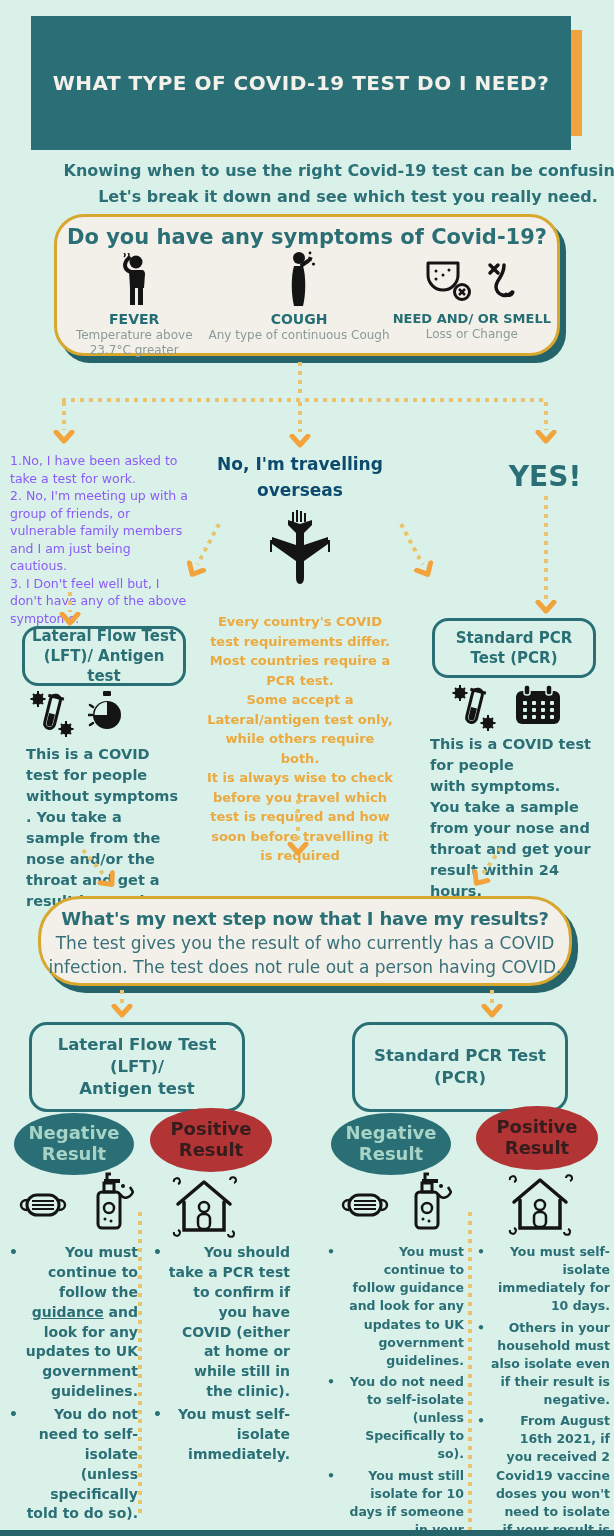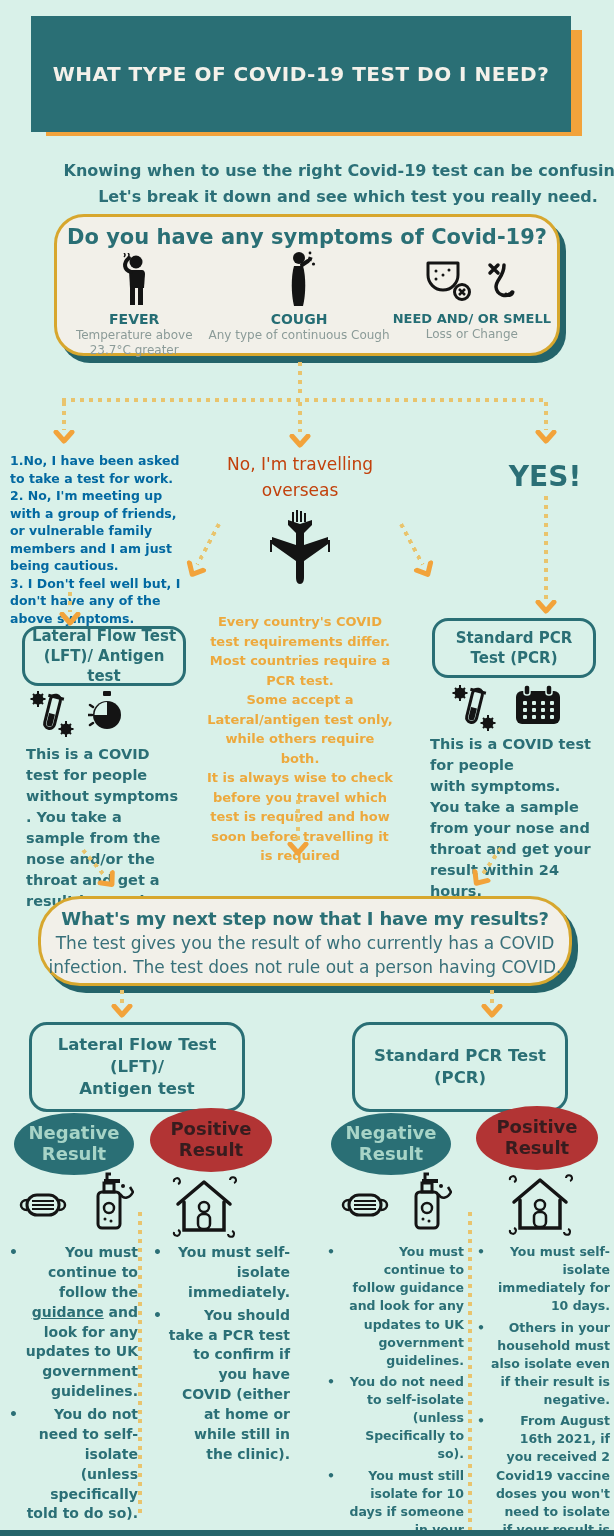--- a/index.html
+++ b/index.html
@@ -21,21 +21,21 @@
   .blist li::before{content:"\2022";position:absolute;left:1px;top:0;}
   .u{text-decoration:underline;}
   .center{text-align:center;}
 </style>
 </head>
 <body>
 
 <div class="canvas">
 
   <div class="abs" style="left:46px;top:30px;width:536px;height:106px;background:#f2a33b;"></div>
-  <div class="abs" style="left:31px;top:16px;width:540px;height:116px;background:#2a6f75;display:flex;align-items:center;justify-content:center;">
+  <div class="abs" style="left:31px;top:16px;width:540px;height:134px;background:#2a6f75;display:flex;align-items:center;justify-content:center;">
     <div style="color:#f4f1ea;font-weight:bold;font-size:20px;letter-spacing:0.5px;">WHAT TYPE OF COVID-19 TEST DO I NEED?</div>
   </div>
 
   <div class="abs center" style="left:0;top:158px;width:604px;font-weight:bold;font-size:16px;line-height:1.65;color:#2c7078;padding-left:46px;">
     <div>Knowing when to use the right Covid-19 test can be confusing.</div>
     <div>Let's break it down and see which test you really need.</div>
   </div>
 
   <div class="abs card" style="left:54px;top:214px;width:500px;height:136px;border-radius:30px;">
     <div class="center" style="margin-top:8px;font-size:21px;font-weight:bold;color:#2a6f75;">Do you have any symptoms of Covid-19?</div>
@@ -112,33 +112,33 @@
     <svg class="chev" width="22" height="14" viewBox="0 0 22 14">
         <polyline points="3,2 11,11 19,2" fill="none" stroke="#f2a33b" stroke-width="5" stroke-linecap="round" stroke-linejoin="round"></polyline>
       </svg>
     </div>
   <div class="abs" style="left:535px;top:430px;">
     <svg class="chev" width="22" height="14" viewBox="0 0 22 14">
         <polyline points="3,2 11,11 19,2" fill="none" stroke="#f2a33b" stroke-width="5" stroke-linecap="round" stroke-linejoin="round"></polyline>
       </svg>
     </div>
 
-  <div class="abs" style="left:10px;top:452px;width:180px;font-size:12.5px;font-weight:bold;line-height:1.4;color:#0369a1;">
+  <div class="abs" style="left:10px;top:452px;width:180px;font-size:12.5px;font-weight:normal;line-height:1.4;color:#8b5cf6;">
     <div>1.No, I have been asked to take a test for work.</div>
     <div>2. No, I'm meeting up with a group of friends, or vulnerable family members and I am just being cautious.</div>
     <div>3. I Don't feel well but, I don't have any of the above symptoms.</div>
   </div>
   <div class="abs dotv" style="left:68px;top:592px;height:20px;"></div>
   <div class="abs" style="left:59px;top:612px;">
     <svg class="chev" width="22" height="14" viewBox="0 0 22 14">
         <polyline points="3,2 11,11 19,2" fill="none" stroke="#f2a33b" stroke-width="5" stroke-linecap="round" stroke-linejoin="round"></polyline>
       </svg>
     </div>
 
-  <div class="abs center" style="left:205px;top:452px;width:190px;font-size:17px;font-weight:normal;line-height:1.5;color:#c2410c;">No, I'm travelling overseas</div>
+  <div class="abs center" style="left:205px;top:452px;width:190px;font-size:17px;font-weight:bold;line-height:1.5;color:#0c4a6e;">No, I'm travelling overseas</div>
   <div class="abs" style="left:263px;top:510px;">
     <svg width="74" height="84" viewBox="0 0 74 84">
       <g transform="rotate(180 37 46)">
         <path d="M37,18 c3,0 4,3 4,7 v16 l24,17 v7 l-24,-8 v12 l8,8 v5 l-12,-4 l-12,4 v-5 l8,-8 v-12 l-24,8 v-7 l24,-17 V25 c0,-4 1,-7 4,-7 z" fill="#141414"></path>
       </g>
       <path d="M30,2 v10 M34,0 v12 M38,1 v11 M42,3 v9" stroke="#141414" stroke-width="2"></path>
       <path d="M8,30 v12 M66,30 v12" stroke="#141414" stroke-width="2"></path>
     </svg>
   </div>
   <div class="abs diag" style="left:208px;top:524px;transform:rotate(28deg);">
@@ -356,22 +356,22 @@
 
   <div class="abs dotv" style="left:138px;top:1212px;height:302px;"></div>
   <div class="abs dotv" style="left:468px;top:1212px;height:318px;"></div>
 
   <ul class="blist abs" style="left:8px;top:1243px;width:130px;font-size:14px;line-height:1.42;">
     <li><span>You must continue to follow the </span><span class="u">guidance</span><span> and look for any updates to UK government guidelines.</span></li>
     <li>You do not need to self-isolate (unless specifically told to do so).</li>
   </ul>
 
   <ul class="blist abs" style="left:152px;top:1243px;width:138px;font-size:14px;line-height:1.42;">
+    <li>You should take a PCR test to confirm if you have COVID (either at home or while still in the clinic).</li>
     <li>You must self-isolate immediately.</li>
-    <li>You should take a PCR test to confirm if you have COVID (either at home or while still in the clinic).</li>
   </ul>
 
   <ul class="blist abs" style="left:326px;top:1243px;width:138px;font-size:12.5px;line-height:1.45;">
     <li>You must continue to follow guidance and look for any updates to UK government guidelines.</li>
     <li>You do not need to self-isolate (unless Specifically to so).</li>
     <li>You must still isolate for 10 days if someone in your household has tested positive even if your result is negative.</li>
   </ul>
 
   <ul class="blist abs" style="left:476px;top:1243px;width:134px;font-size:12.5px;line-height:1.45;">
     <li>You must self-isolate immediately for 10 days.</li>

